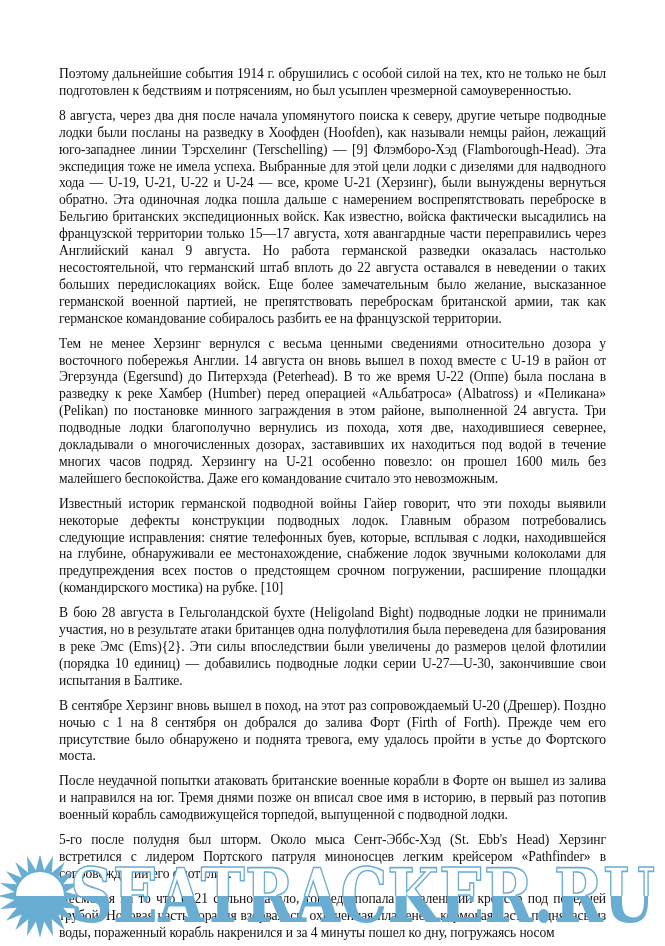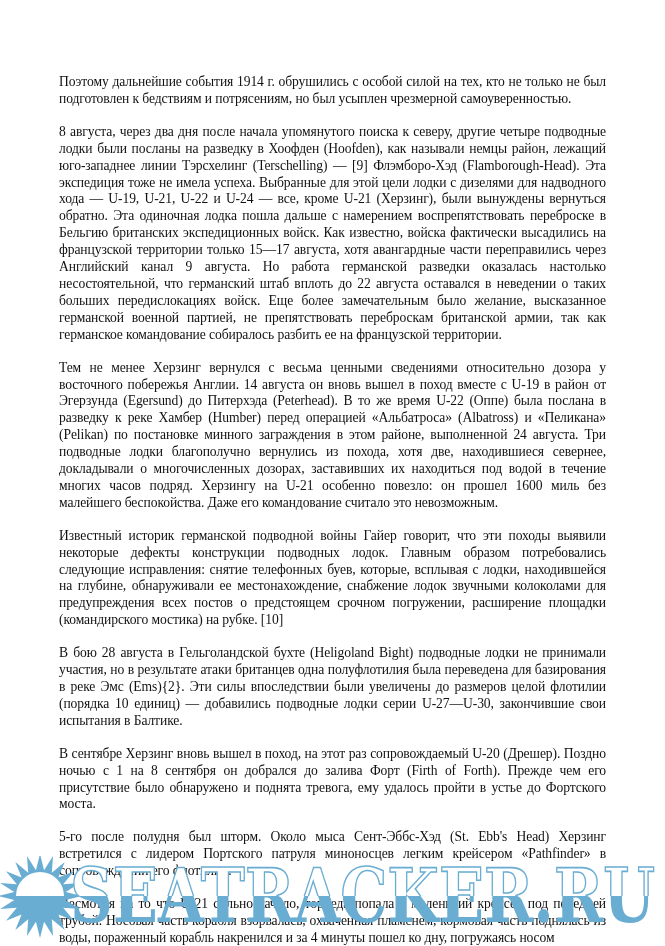--- a/index.html
+++ b/index.html
@@ -8,21 +8,21 @@
     position: absolute;
     left: 59px;
     top: 58px;
     width: 547px;
     font-family: "Liberation Serif", "DejaVu Serif", serif;
     font-size: 13.6px;
     line-height: 16.9px;
     color: #111111;
   }
   .page p {
-    margin: 16px 0 8px 0;
+    margin: 8px 0 8px 0;
     text-align: justify;
     letter-spacing: -0.1px;
     font-family: Liberation Serif, serif;
   }
   .watermark {
     position: absolute;
     left: 0;
     top: 856px;
     width: 665px;
     height: 90px;
@@ -40,20 +40,21 @@
 </head>
 <body>
 
 <div class="page">
   <p>Поэтому дальнейшие события 1914 г. обрушились с особой силой на тех, кто не только не был подготовлен к бедствиям и потрясениям, но был усыплен чрезмерной самоуверенностью.</p>
   <p>8 августа, через два дня после начала упомянутого поиска к северу, другие четыре подводные лодки были посланы на разведку в Хоофден (Hoofden), как называли немцы район, лежащий юго-западнее линии Тэрсхелинг (Terschelling) — [9] Флэмборо-Хэд (Flamborough-Head). Эта экспедиция тоже не имела успеха. Выбранные для этой цели лодки с дизелями для надводного хода — U-19, U-21, U-22 и U-24 — все, кроме U-21 (Херзинг), были вынуждены вернуться обратно. Эта одиночная лодка пошла дальше с намерением воспрепятствовать переброске в Бельгию британских экспедиционных войск. Как известно, войска фактически высадились на французской территории только 15—17 августа, хотя авангардные части переправились через Английский канал 9 августа. Но работа германской разведки оказалась настолько несостоятельной, что германский штаб вплоть до 22 августа оставался в неведении о таких больших передислокациях войск. Еще более замечательным было желание, высказанное германской военной партией, не препятствовать переброскам британской армии, так как германское командование собиралось разбить ее на французской территории.</p>
   <p>Тем не менее Херзинг вернулся с весьма ценными сведениями относительно дозора у восточного побережья Англии. 14 августа он вновь вышел в поход вместе с U-19 в район от Эгерзунда (Egersund) до Питерхэда (Peterhead). В то же время U-22 (Оппе) была послана в разведку к реке Хамбер (Humber) перед операцией «Альбатроса» (Albatross) и «Пеликана» (Pelikan) по постановке минного заграждения в этом районе, выполненной 24 августа. Три подводные лодки благополучно вернулись из похода, хотя две, находившиеся севернее, докладывали о многочисленных дозорах, заставивших их находиться под водой в течение многих часов подряд. Херзингу на U-21 особенно повезло: он прошел 1600 миль без малейшего беспокойства. Даже его командование считало это невозможным.</p>
   <p>Известный историк германской подводной войны Гайер говорит, что эти походы выявили некоторые дефекты конструкции подводных лодок. Главным образом потребовались следующие исправления: снятие телефонных буев, которые, всплывая с лодки, находившейся на глубине, обнаруживали ее местонахождение, снабжение лодок звучными колоколами для предупреждения всех постов о предстоящем срочном погружении, расширение площадки (командирского мостика) на рубке. [10]</p>
   <p>В бою 28 августа в Гельголандской бухте (Heligoland Bight) подводные лодки не принимали участия, но в результате атаки британцев одна полуфлотилия была переведена для базирования в реке Эмс (Ems){2}. Эти силы впоследствии были увеличены до размеров целой флотилии (порядка 10 единиц) — добавились подводные лодки серии U-27—U-30, закончившие свои испытания в Балтике.</p>
   <p>В сентябре Херзинг вновь вышел в поход, на этот раз сопровождаемый U-20 (Дрешер). Поздно ночью с 1 на 8 сентября он добрался до залива Форт (Firth of Forth). Прежде чем его присутствие было обнаружено и поднята тревога, ему удалось пройти в устье до Фортского моста.</p>
+  <p>После неудачной попытки атаковать британские военные корабли в Форте он вышел из залива и направился на юг. Тремя днями позже он вписал свое имя в историю, в первый раз потопив военный корабль самодвижущейся торпедой, выпущенной с подводной лодки.</p>
   <p>5-го после полудня был шторм. Около мыса Сент-Эббс-Хэд (St. Ebb's Head) Херзинг встретился с лидером Портского патруля миноносцев легким крейсером «Pathfinder» в сопровождении его флотилии.</p>
   <p>Несмотря на то что U-21 сильно качало, торпеда попала в маленький крейсер под передней трубой. Носовая часть корабля взорвалась, охваченная пламенем, кормовая часть поднялась из воды, пораженный корабль накренился и за 4 минуты пошел ко дну, погружаясь носом</p>
 </div>
 
 <svg class="watermark" viewBox="0 0 665 90" xmlns="http://www.w3.org/2000/svg">
   <g>
     <polygon id="sun-rays" fill="#6aadd2" points="40.0,-2.0 44.1,14.3 53.0,0.1 51.8,16.8 64.7,6.0 58.4,21.6 74.0,15.3 63.2,28.2 79.9,27.0 65.7,35.9 82.0,40.0 65.7,44.1 79.9,53.0 63.2,51.8 74.0,64.7 58.4,58.4 64.7,74.0 51.8,63.2 53.0,79.9 44.1,65.7 40.0,82.0 35.9,65.7 27.0,79.9 28.2,63.2 15.3,74.0 21.6,58.4 6.0,64.7 16.8,51.8 0.1,53.0 14.3,44.1 -2.0,40.0 14.3,35.9 0.1,27.0 16.8,28.2 6.0,15.3 21.6,21.6 15.3,6.0 28.2,16.8 27.0,0.1 35.9,14.3"></polygon>
     <circle cx="40" cy="40" r="24" fill="#6aadd2"></circle>
     <path d="M16 40 A24 24 0 0 1 64 40 Z" fill="#ffffff"></path>
   </g>

